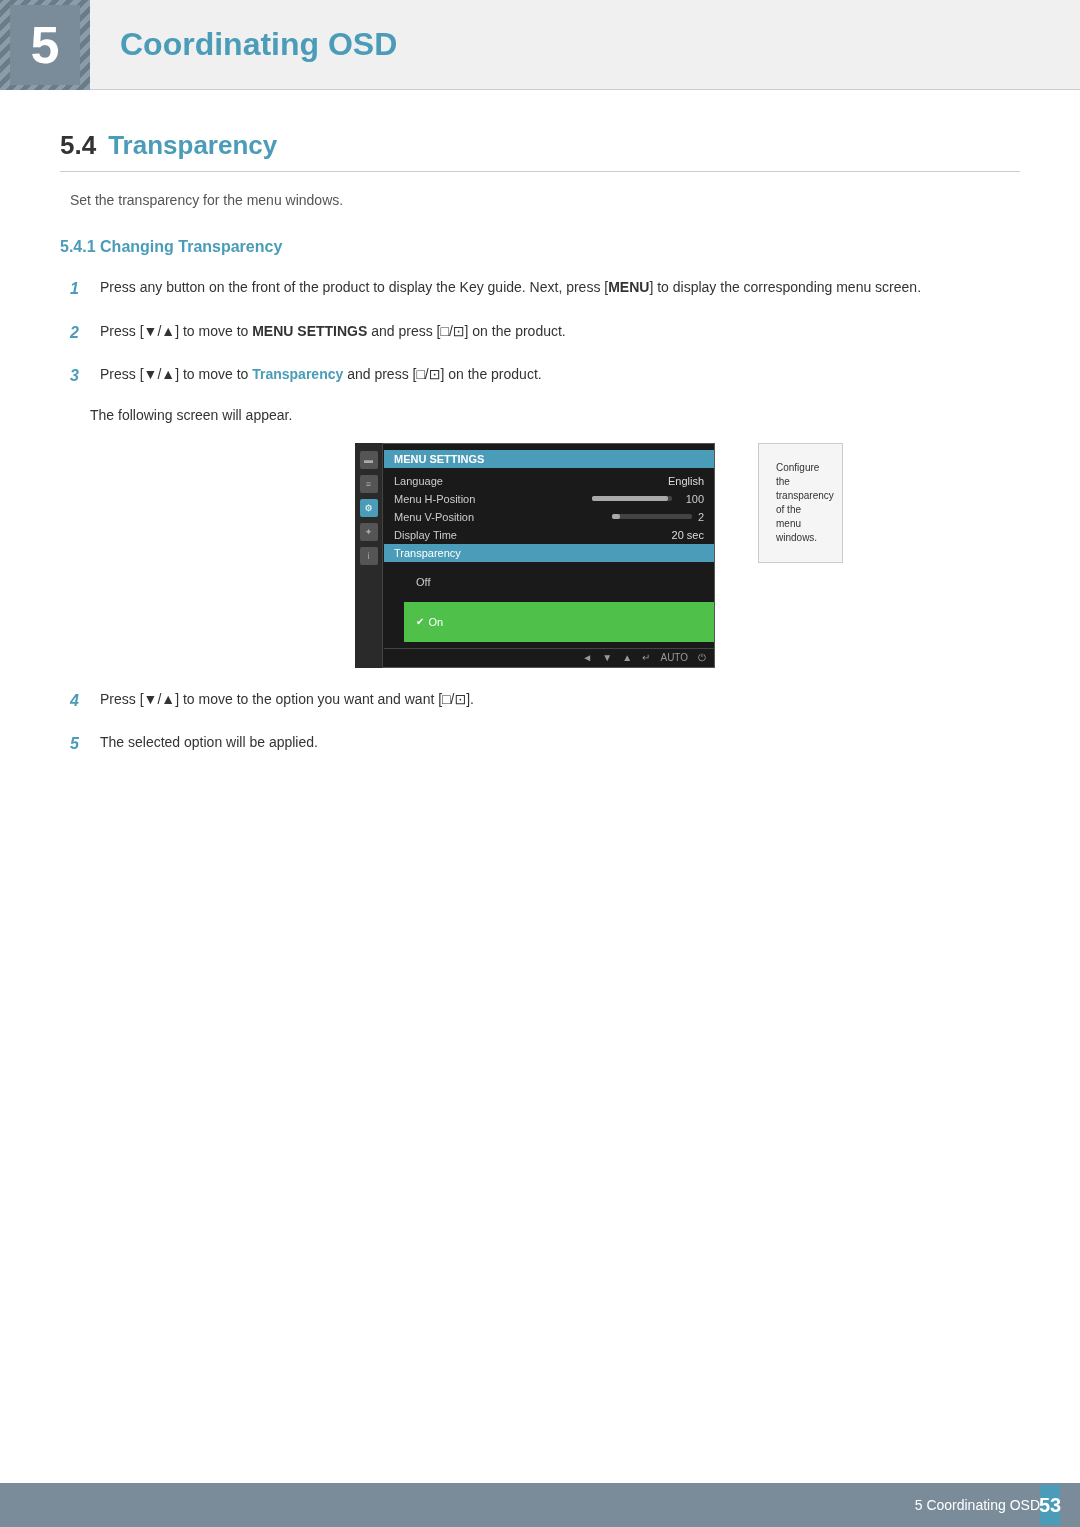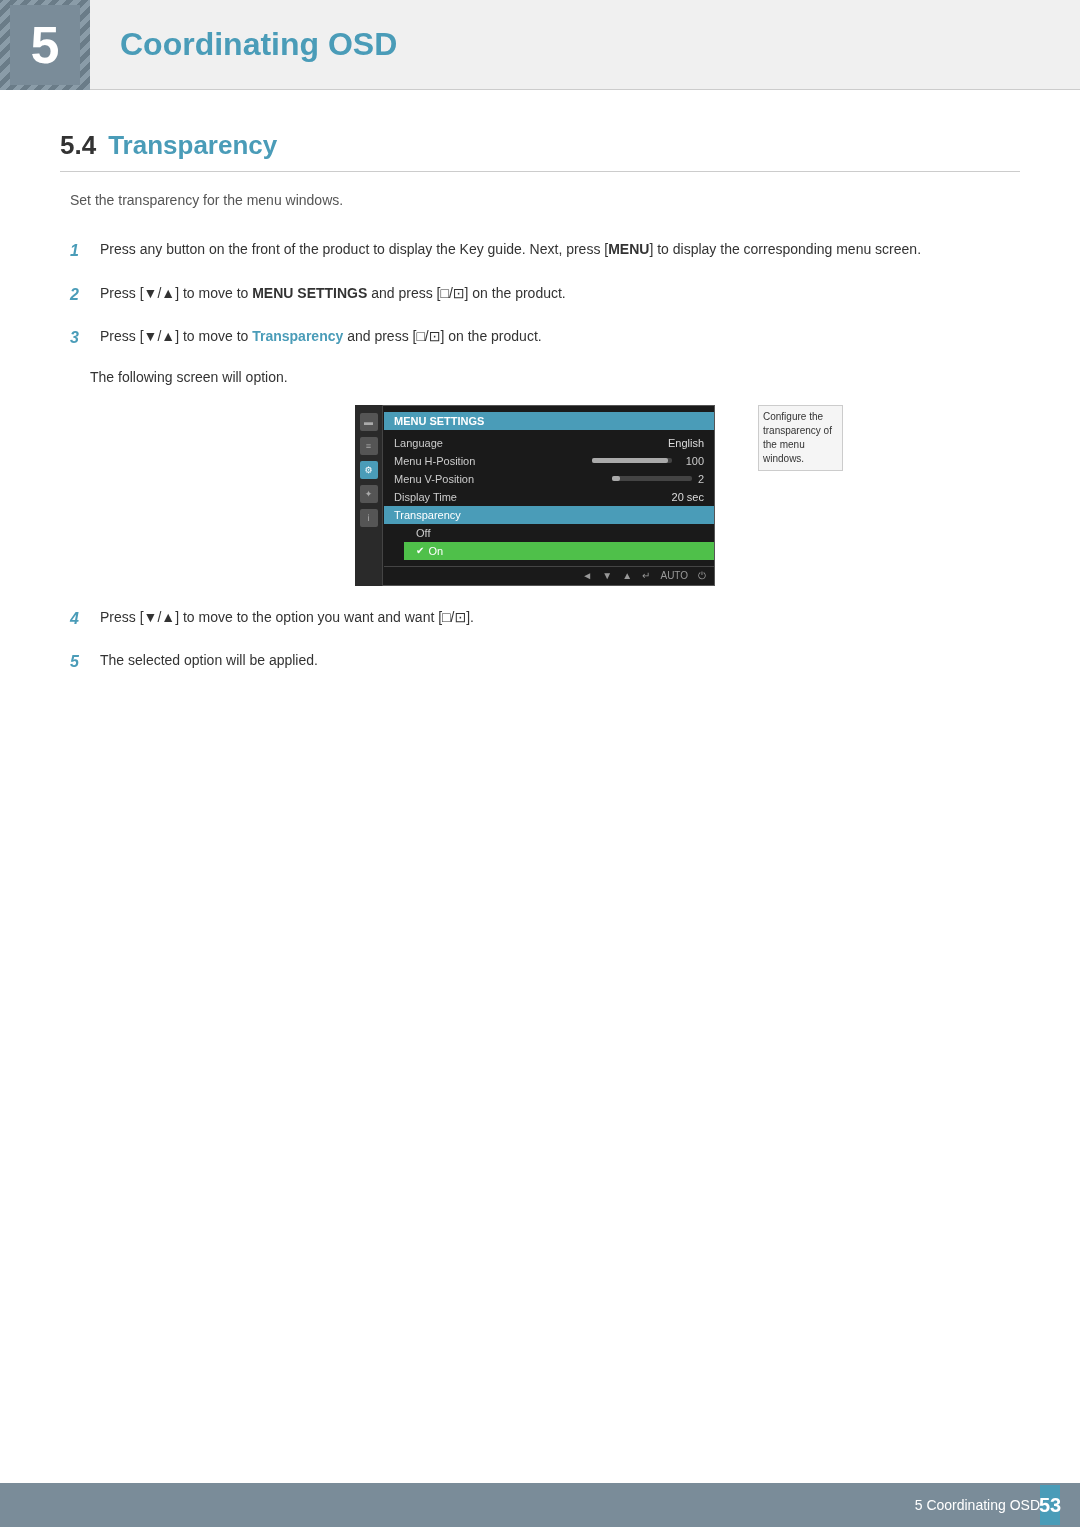--- a/index.html
+++ b/index.html
@@ -198,21 +198,21 @@
       background: #aaa;
       border-radius: 2px;
     }
 
     
     .osd-submenu {
       position: relative;
       margin-left: 20px;
     }
     .osd-submenu-item {
-      padding: 3px 12px;
+      padding: 14px 12px;
       font-size: 11px;
       color: #ccc;
       display: flex;
       align-items: flex-start;
       gap: 4px;
     }
     .osd-submenu-item.selected {
       background: #4fc04a;
       color: white;
     }
@@ -224,21 +224,21 @@
     .osd-tooltip {
       position: absolute;
       right: -88px;
       top: 0;
       width: 85px;
       font-size: 10px;
       color: #333;
       line-height: 1.4;
       background: #f5f5f5;
       border: 1px solid #ccc;
-      padding: 4px;
+      padding: 17px;
     }
 
     
     .osd-bottom {
       background: #1a1a1a;
       display: flex;
       justify-content: flex-end;
       align-items: center;
       padding: 3px 8px;
       gap: 10px;
@@ -322,20 +322,23 @@
 </div>
 
 <div class="main-content">
 
   <div class="section-heading">
     <span class="section-number">5.4</span><span class="cyan">Transparency</span>
   </div>
 
   <p class="section-description">Set the transparency for the menu windows.</p>
 
+  <div class="subsection-heading">
+    <span>5.4.1</span>&nbsp;<span>Changing Transparency</span>
+  </div>
 
   <ul class="steps-list">
     <li>
       <span class="step-number italic cyan">1</span>
       <span class="step-content">
         Press any button on the front of the product to display the Key guide. Next, press [<span class="bold">MENU</span>] to display the corresponding menu screen.
       </span>
     </li>
     <li>
       <span class="step-number italic cyan">2</span>
@@ -344,21 +347,21 @@
       </span>
     </li>
     <li>
       <span class="step-number italic cyan">3</span>
       <span class="step-content">
         Press [▼/▲] to move to <span class="bold cyan">Transparency</span> and press [□/⊡] on the product.
       </span>
     </li>
   </ul>
 
-  <p class="following-note">The following screen will option.</p>
+  <p class="following-note">The following screen will appear.</p>
 
   <div class="osd-wrapper">
     <div class="osd-container">
 
       <div class="osd-tooltip">Configure the transparency of the menu windows.</div>
 
       <div class="osd-screen">
 
         <div style="display:flex;">
           <div class="osd-sidebar">

